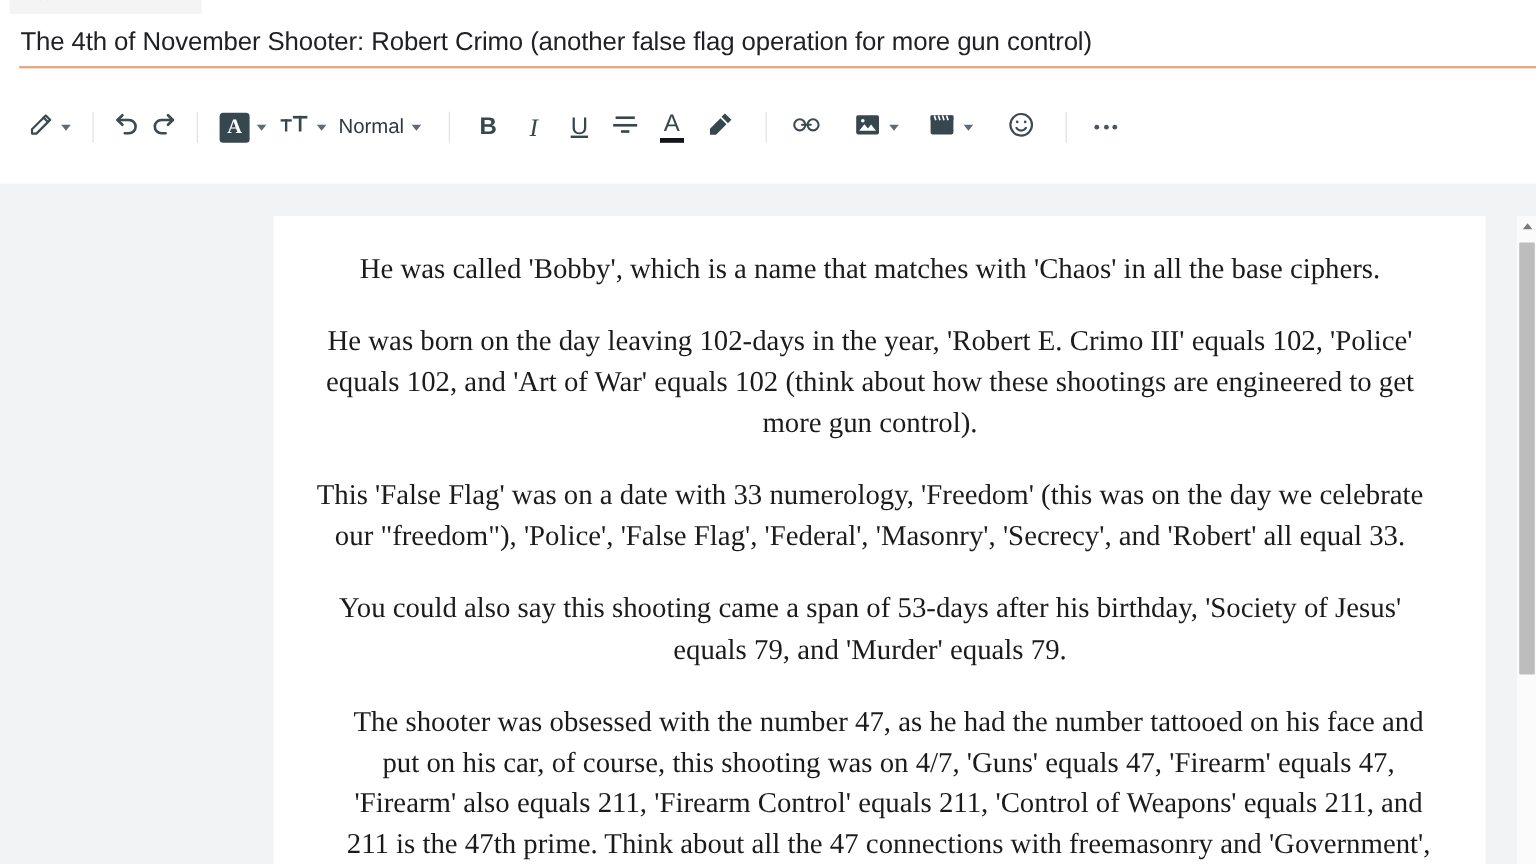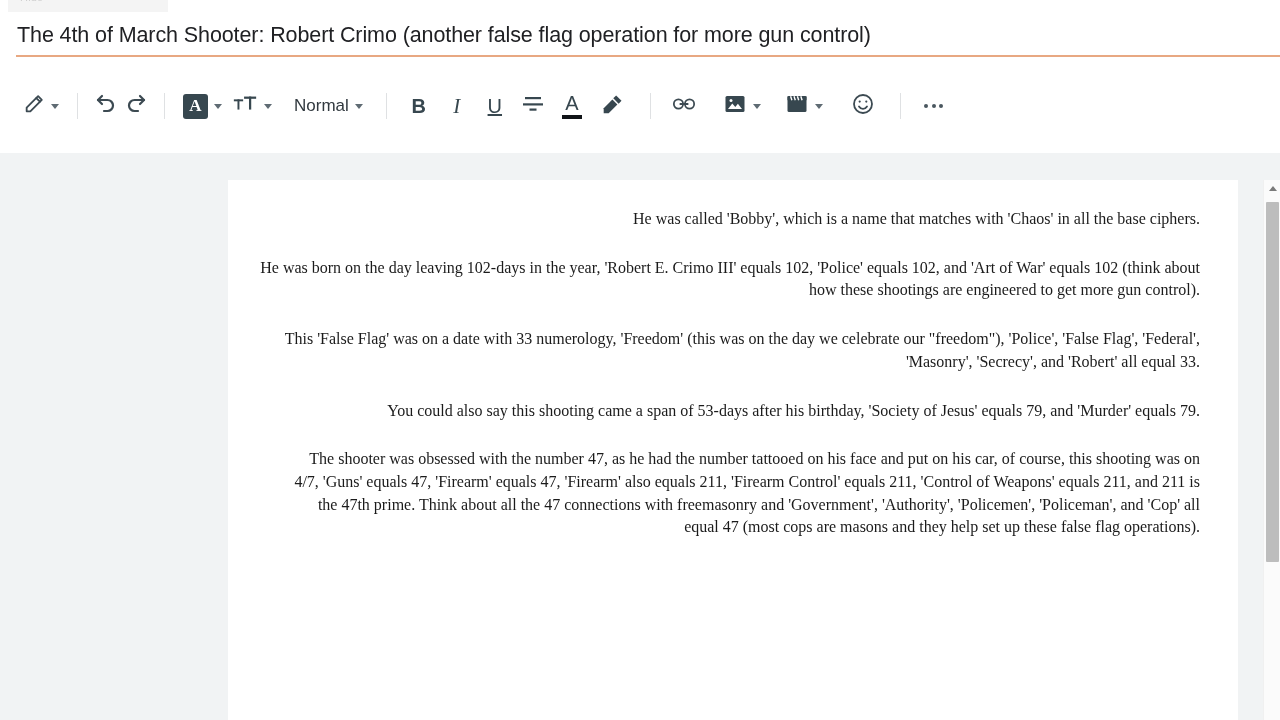--- a/index.html
+++ b/index.html
@@ -163,25 +163,25 @@
     left: 228px; top: 27px;
     width: 1010px;
     min-height: 600px;
     background: #ffffff;
   }
   .page-inner {
     padding: 28px 38px 0 22px;
   }
   .para {
     font-family: "Liberation Serif", serif;
-    font-size: 16px;
+    font-size: 24px;
     line-height: 1.42;
     color: #1b1b1b;
     margin: 0 0 26px 0;
-    text-align: right;
+    text-align: center;
   }
   .para:last-child { margin-bottom: 0; margin-left: 31px; }
 
   
   .scrollbar {
     position: absolute;
     right: 0; top: 27px;
     width: 17px;
     height: 540px;
     background: #fbfbfb;
@@ -217,21 +217,21 @@
 <body>
 
 <div id="app">
 
   <div class="tabstrip">
     <div class="tab-ghost"></div>
     <div class="tab-ghost-label">Hide</div>
   </div>
 
   <div class="title-row">
-    <div class="doc-title">The 4th of March Shooter: Robert Crimo (another false flag operation for more gun control)</div>
+    <div class="doc-title">The 4th of November Shooter: Robert Crimo (another false flag operation for more gun control)</div>
   </div>
   <div class="title-underline"></div>
 
   <div class="toolbar">
 
     <div class="tb-btn wide">
       <span>
         <svg width="22" height="22" viewBox="0 0 24 24" fill="none" stroke="#3c4a52" stroke-width="2" stroke-linecap="round" stroke-linejoin="round">
           <path d="M16.5 3.5l4 4L8 20H4v-4z"></path>
           <path d="M14.5 5.5l4 4"></path>
@@ -274,21 +274,21 @@
         <svg width="26" height="22" viewBox="0 0 28 22" fill="#37474f">
           <rect x="2" y="6" width="10" height="2.1"></rect>
           <rect x="5.9" y="6" width="2.1" height="11"></rect>
           <rect x="13" y="3" width="13" height="2.4"></rect>
           <rect x="18.3" y="3" width="2.4" height="14"></rect>
         </svg>
       </span>
       <span class="caret"></span>
     </div>
 
-    <div class="tb-btn wide" style="margin-left:12px;text-align:right;">
+    <div class="tb-btn wide" style="text-align:right;">
       <span class="tb-text">Normal</span>
       <span class="caret"></span>
     </div>
 
     <div class="tb-sep" style="margin-left:18px;"></div>
 
     <div class="tb-btn" style="min-width:38px;">
       <span class="fmt-letter bold">B</span>
     </div>
 

